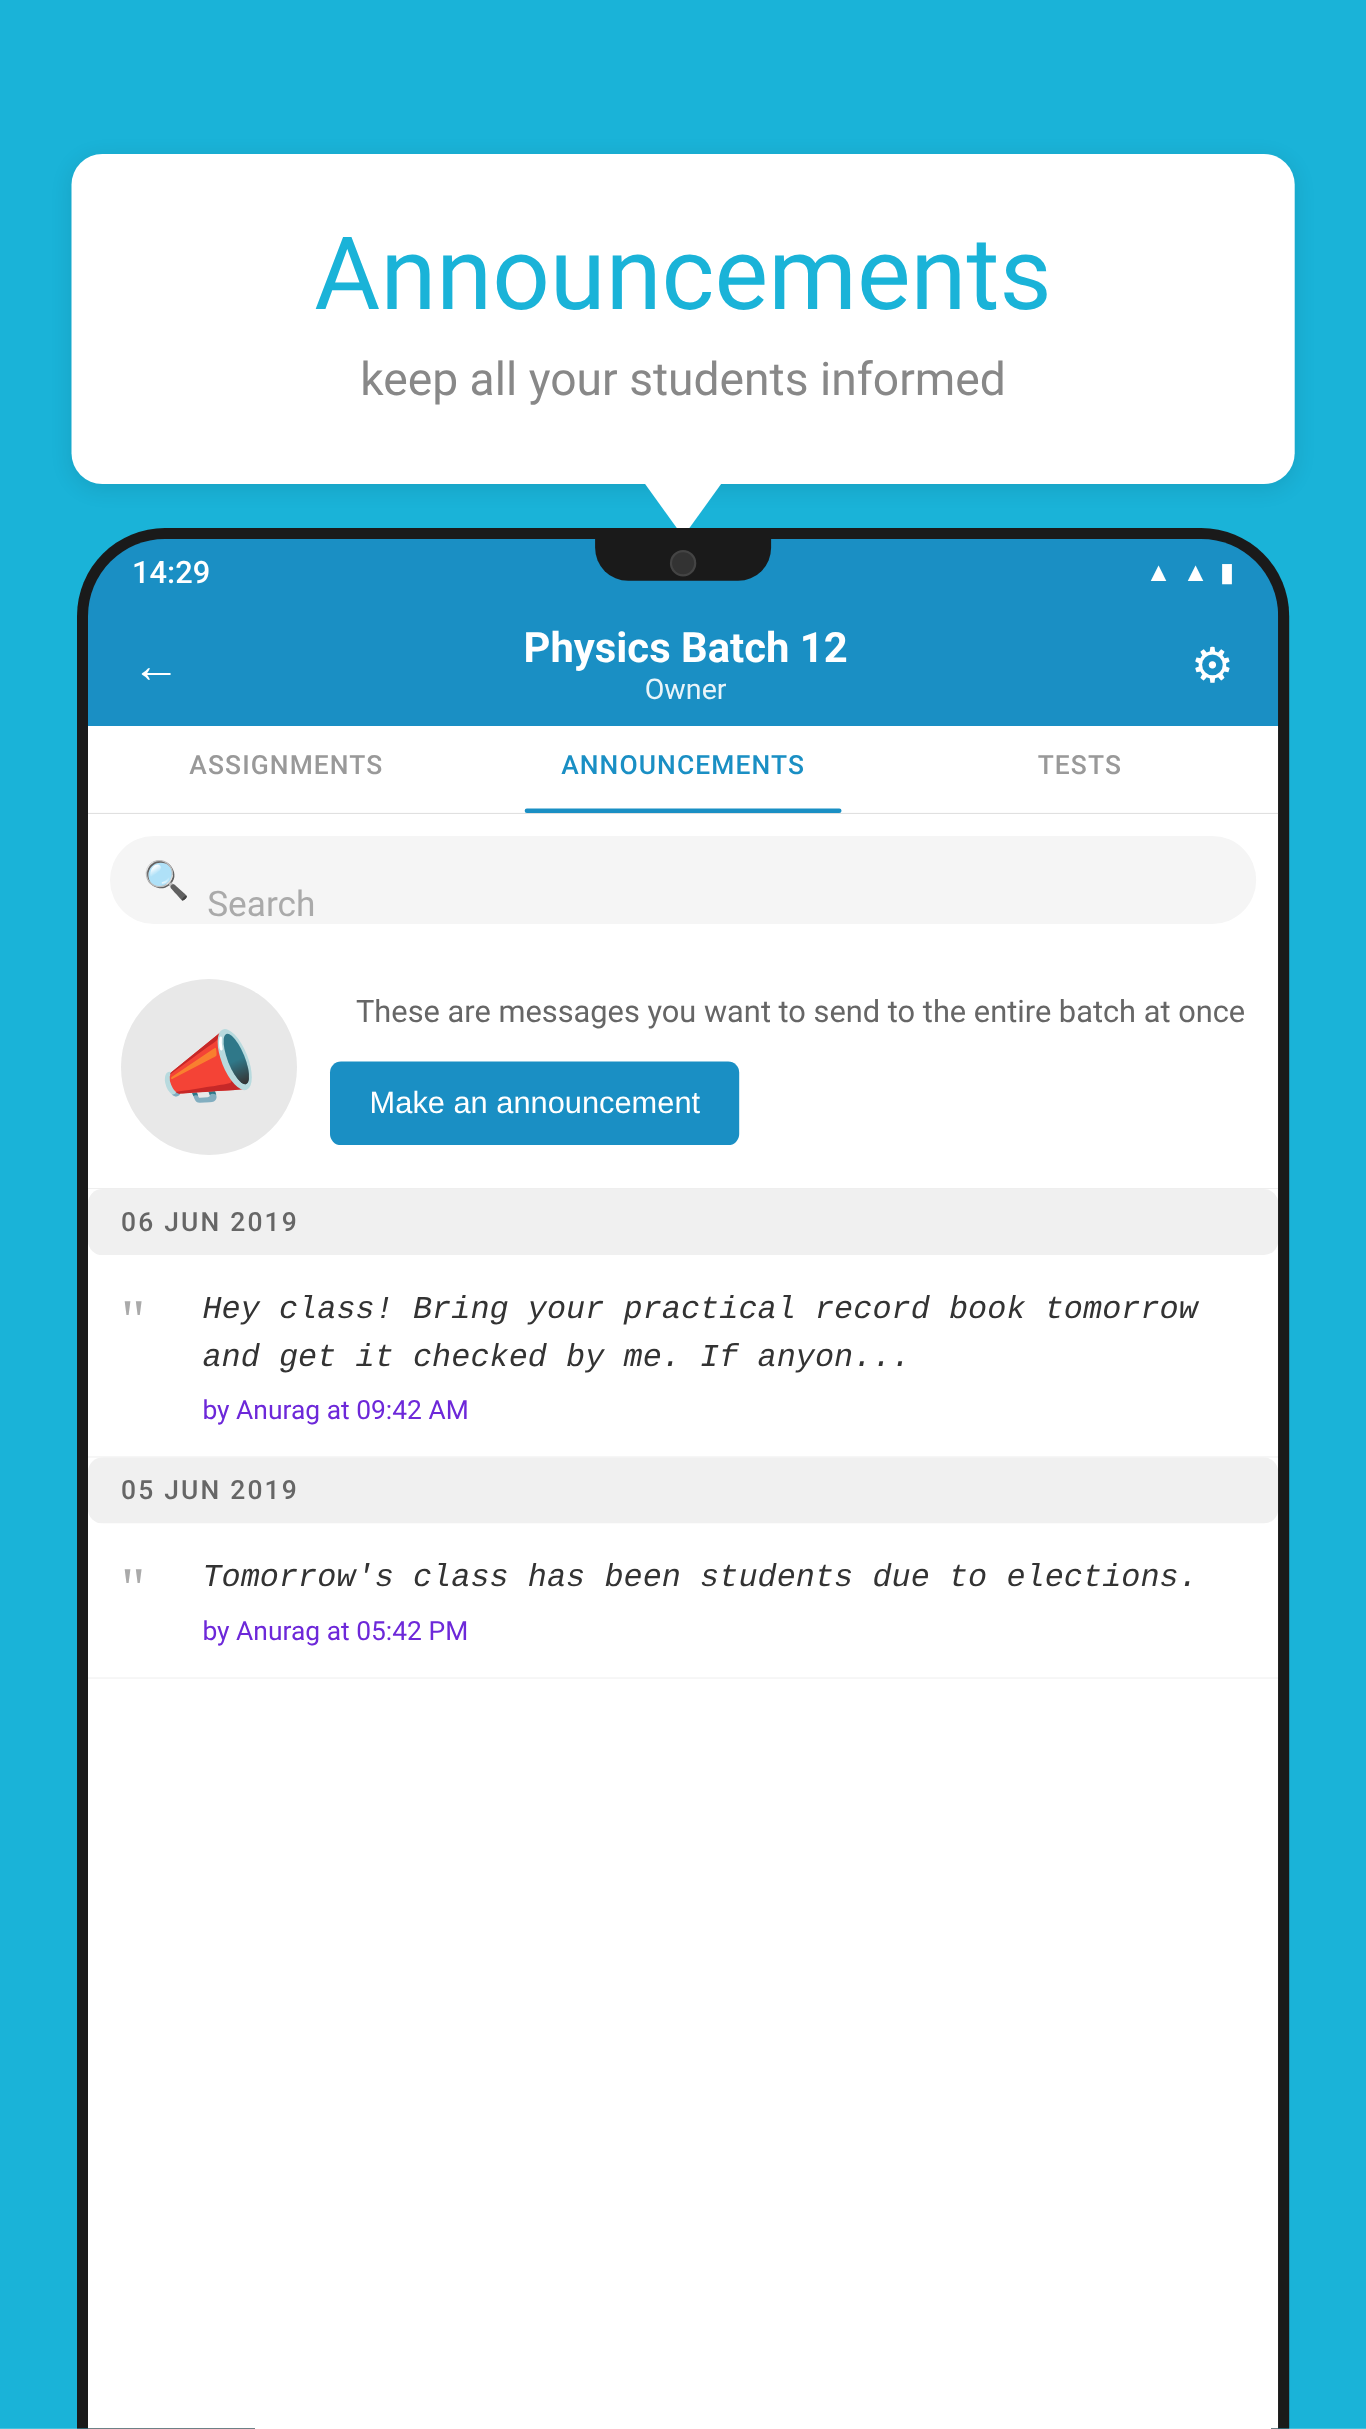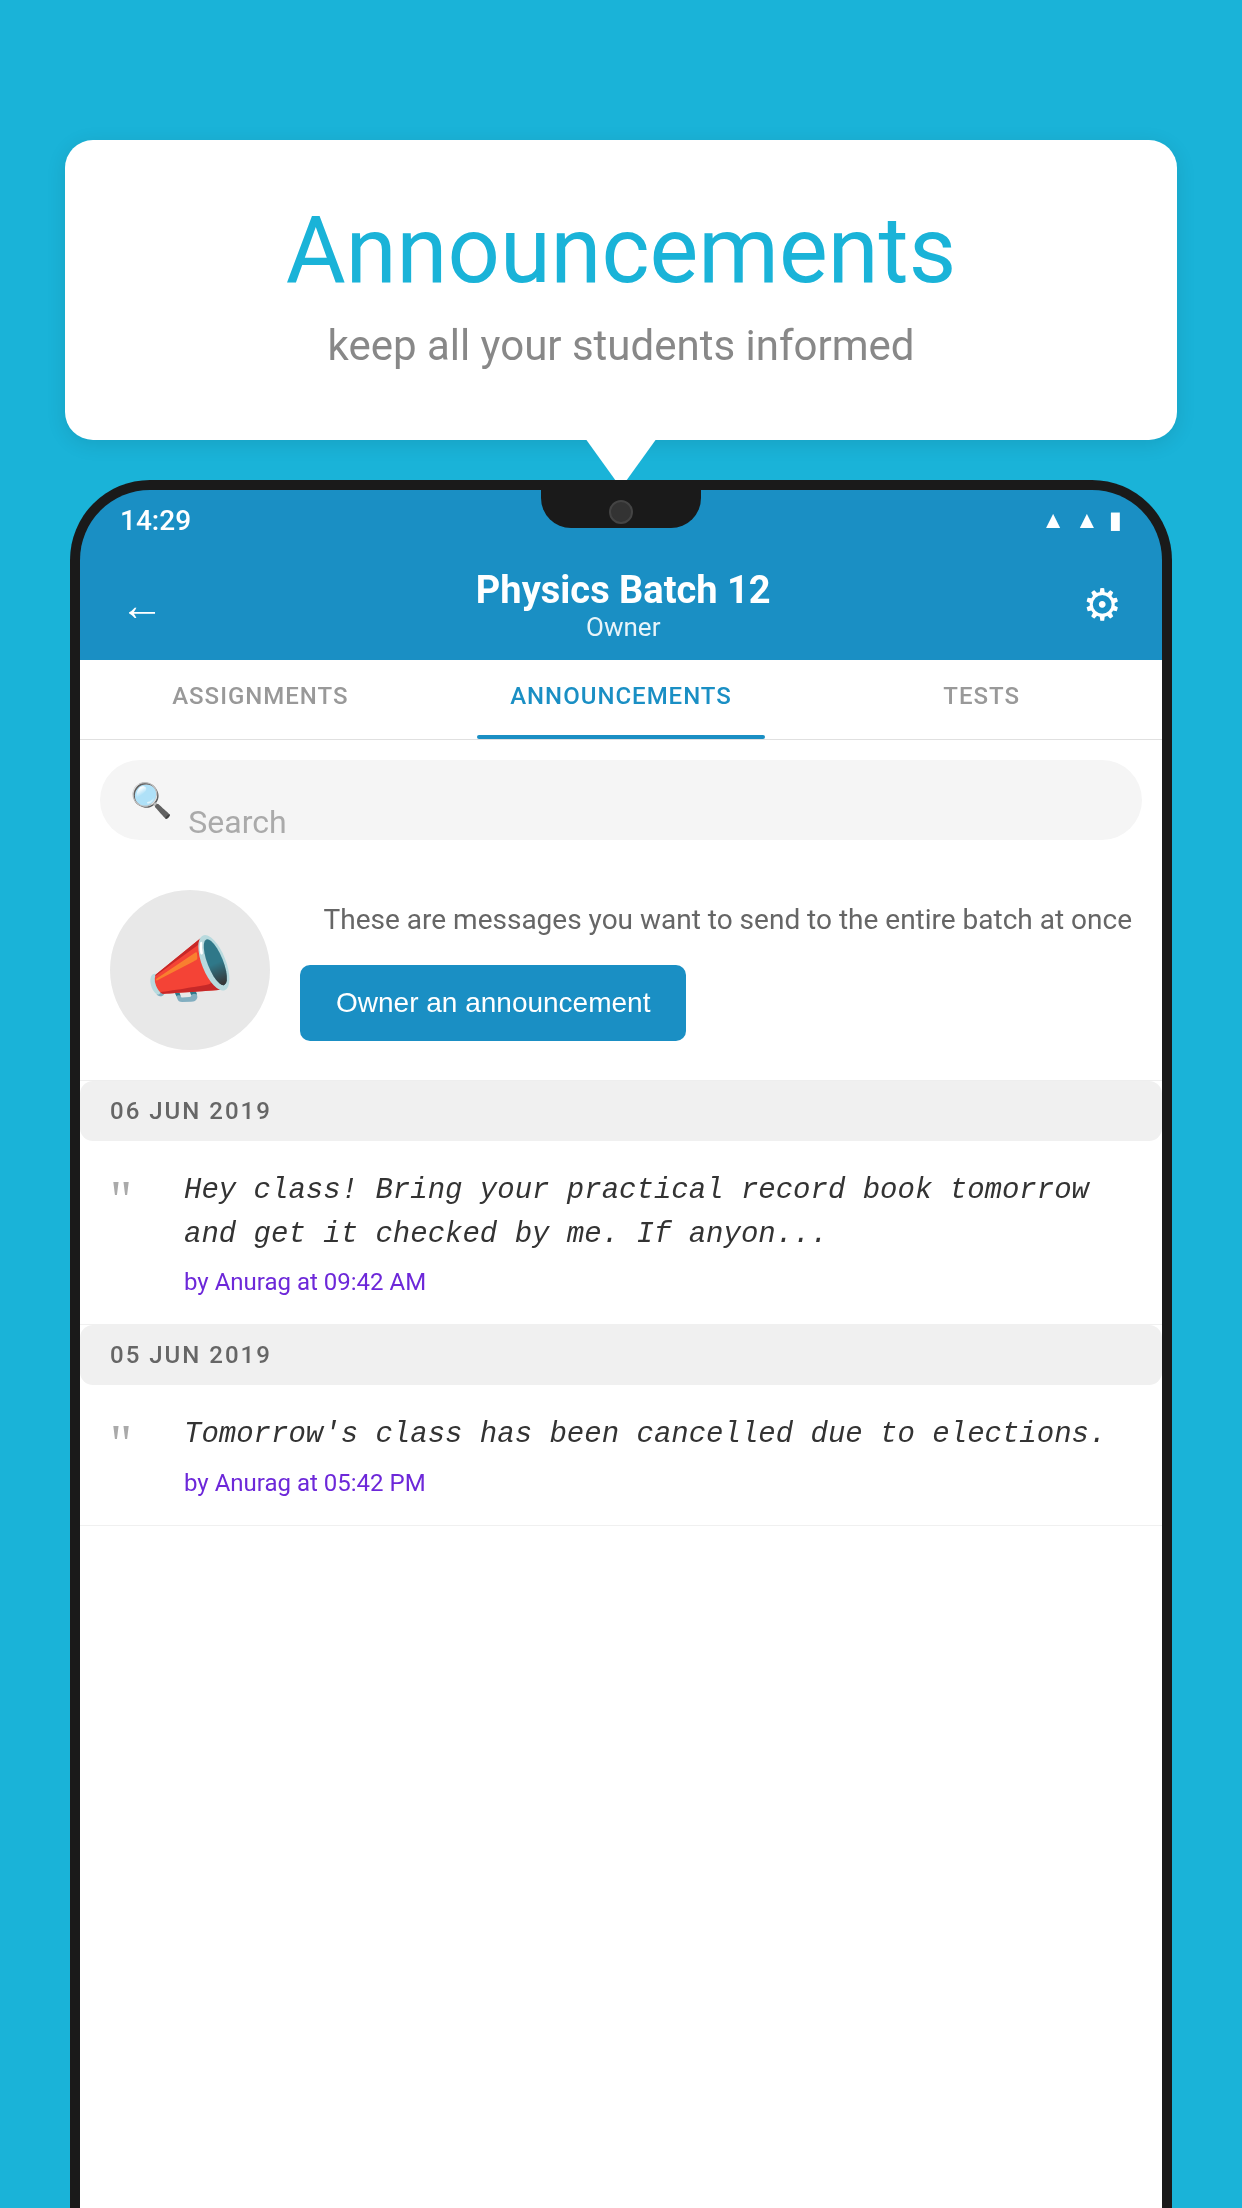--- a/index.html
+++ b/index.html
@@ -408,21 +408,21 @@
         <span class="search-icon-svg">🔍</span>
         <span class="search-placeholder">Search</span>
       </div>
 
       <div class="announcement-promo">
         <div class="promo-icon-circle">
           <span class="megaphone-icon">📣</span>
         </div>
         <div class="promo-right">
           <div class="promo-text">These are messages you want to send to the entire batch at once</div>
-          <button class="make-announcement-btn">Owner an announcement</button>
+          <button class="make-announcement-btn">Make an announcement</button>
         </div>
       </div>
 
       <div class="date-separator">
         <span>06  JUN  2019</span>
       </div>
 
       <div class="announcement-item">
         <div class="quote-icon">"</div>
         <div class="announcement-content">
@@ -431,20 +431,20 @@
         </div>
       </div>
 
       <div class="date-separator">
         <span>05  JUN  2019</span>
       </div>
 
       <div class="announcement-item">
         <div class="quote-icon">"</div>
         <div class="announcement-content">
-          <div class="announcement-text">Tomorrow's class has been cancelled due to elections.</div>
+          <div class="announcement-text">Tomorrow's class has been students due to elections.</div>
           <div class="announcement-meta">by Anurag at 05:42 PM</div>
         </div>
       </div>
 
     </div>
   </div>
 </div>
 
 </body></html>

